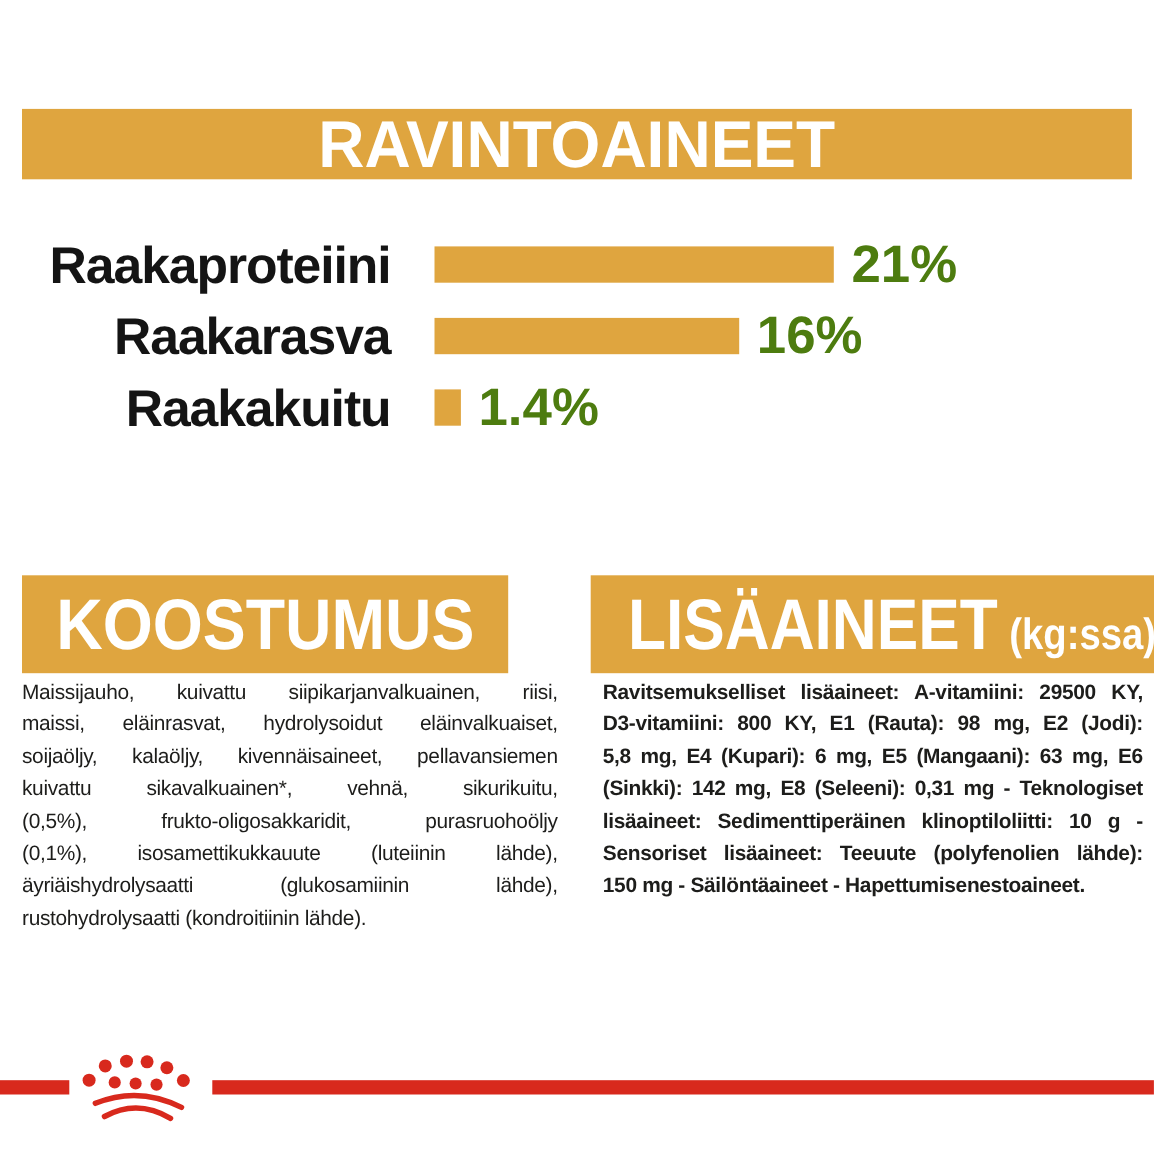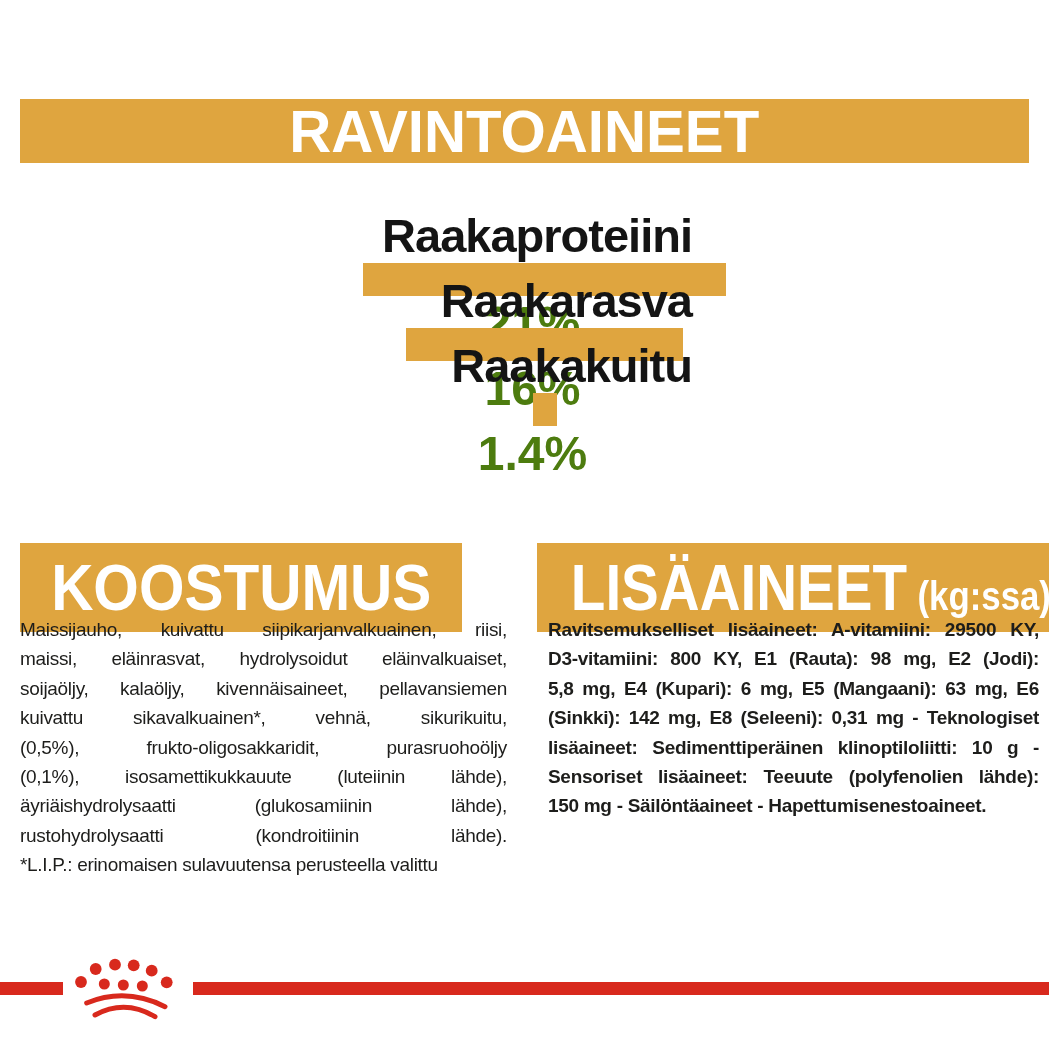--- a/index.html
+++ b/index.html
@@ -8,28 +8,28 @@
     font-family:"Liberation Sans", sans-serif;overflow:hidden;
     --gold:#DFA53F;--red:#D8291D;--ink:#1d1d1b;
   }
   
   .band{position:absolute;left:20px;top:99px;width:1009px;height:64px;
     background:var(--gold);display:flex;align-items:center;justify-content:center;}
   .band-text{font-size:60px;font-weight:bold;color:#ffffff;letter-spacing:0px;
     display:inline-block;transform:scaleX(0.97);white-space:nowrap;}
   
   .chart{position:absolute;left:20px;top:208px;width:1009px;}
-  .crow{display:flex;align-items:center;height:65px;flex-direction:column;}
+  .crow{display:flex;align-items:center;height:65px;}
   .clab{width:335px;text-align:right;font-size:47px;font-weight:bold;color:#141414;
     letter-spacing:-1px;white-space:nowrap;}
   .cbar{height:33px;margin-left:40px;flex:0 0 auto;}
   .cval{font-size:48px;font-weight:bold;color:#4d7c0f;margin-left:16px;white-space:nowrap;}
   
   .sec{position:absolute;top:523px;height:89px;background:var(--gold);
-    display:flex;align-items:center;justify-content:center;margin-top:20px;}
+    display:flex;align-items:center;justify-content:center;}
   .sec-left{left:20px;width:442px;}
   .sec-right{left:537px;width:547px;}
   .sec-inner{display:flex;align-items:baseline;gap:12px;transform:scaleX(0.87);white-space:nowrap;}
   .sec-text{font-size:65px;font-weight:bold;color:#ffffff;}
   .sec-left .sec-text{display:inline-block;transform:scaleX(0.9);}
   .sec-suffix{font-size:40px;font-weight:bold;color:#ffffff;}
   
   .col{position:absolute;top:615px;font-size:19px;line-height:29.4px;color:var(--ink);
     letter-spacing:-0.3px;}
   .col-left{left:20px;width:487px;}
@@ -80,21 +80,20 @@
 
 <div class="col col-left">
     <div class="tline">Maissijauho, kuivattu siipikarjanvalkuainen, riisi,</div>
     <div class="tline">maissi, eläinrasvat, hydrolysoidut eläinvalkuaiset,</div>
     <div class="tline">soijaöljy, kalaöljy, kivennäisaineet, pellavansiemen</div>
     <div class="tline">kuivattu sikavalkuainen*, vehnä, sikurikuitu,</div>
     <div class="tline">(0,5%), frukto-oligosakkaridit, purasruohoöljy</div>
     <div class="tline">(0,1%), isosamettikukkauute (luteiinin lähde),</div>
     <div class="tline">äyriäishydrolysaatti (glukosamiinin lähde),</div>
     <div class="tline">rustohydrolysaatti (kondroitiinin lähde).</div>
-    <div class="tline">*L.I.P.: erinomaisen sulavuutensa perusteella valittu</div>
   </div>
 <div class="col col-right">
     <div class="tline">Ravitsemukselliset lisäaineet: A-vitamiini: 29500 KY,</div>
     <div class="tline">D3-vitamiini: 800 KY, E1 (Rauta): 98 mg, E2 (Jodi):</div>
     <div class="tline">5,8 mg, E4 (Kupari): 6 mg, E5 (Mangaani): 63 mg, E6</div>
     <div class="tline">(Sinkki): 142 mg, E8 (Seleeni): 0,31 mg - Teknologiset</div>
     <div class="tline">lisäaineet: Sedimenttiperäinen klinoptiloliitti: 10 g -</div>
     <div class="tline">Sensoriset lisäaineet: Teeuute (polyfenolien lähde):</div>
     <div class="tline">150 mg - Säilöntäaineet - Hapettumisenestoaineet.</div>
   </div>

